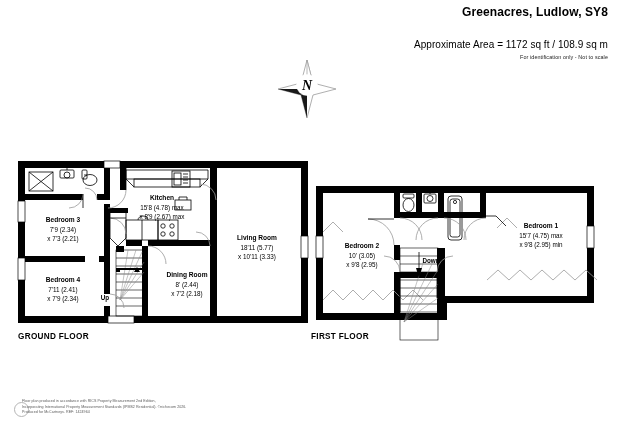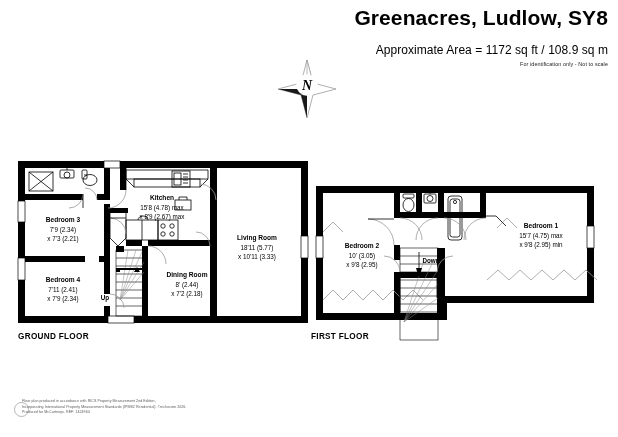--- a/index.html
+++ b/index.html
@@ -1,20 +1,20 @@
 <!DOCTYPE html>
 <html><head>
 <meta charset="utf-8">
 <style>
   html,body{margin:0;padding:0;background:#fff;}
   body{width:618px;height:437px;position:relative;overflow:hidden;
        font-family:"Liberation Sans","DejaVu Sans",sans-serif;color:#000;}
   #header{position:absolute;right:10px;top:6px;text-align:right;}
-  #title{font-size:21px;font-weight:bold;letter-spacing:.1px;line-height:1.15;}
-  #area{font-size:12px;margin-top:13px;letter-spacing:.05px;}
+  #title{font-size:12px;font-weight:bold;letter-spacing:.1px;line-height:1.15;}
+  #area{font-size:10px;margin-top:19px;letter-spacing:.05px;}
   #ident{font-size:5.4px;margin-top:4px;color:#222;letter-spacing:.1px;}
   svg{position:absolute;left:0;top:0;}
   .flabel{font-size:8.2px;font-weight:bold;letter-spacing:.3px;}
   .rname{font-size:6.6px;font-weight:bold;text-anchor:middle;}
   .rdim{font-size:6.3px;text-anchor:middle;}
   .updown{font-size:6.3px;font-weight:bold;text-anchor:middle;}
   .wall{fill:#000;}
   .thin{fill:none;stroke:#000;stroke-width:.8;}
   .fix{fill:none;stroke:#000;stroke-width:.8;}
   .door{fill:none;stroke:#999;stroke-width:.8;}

